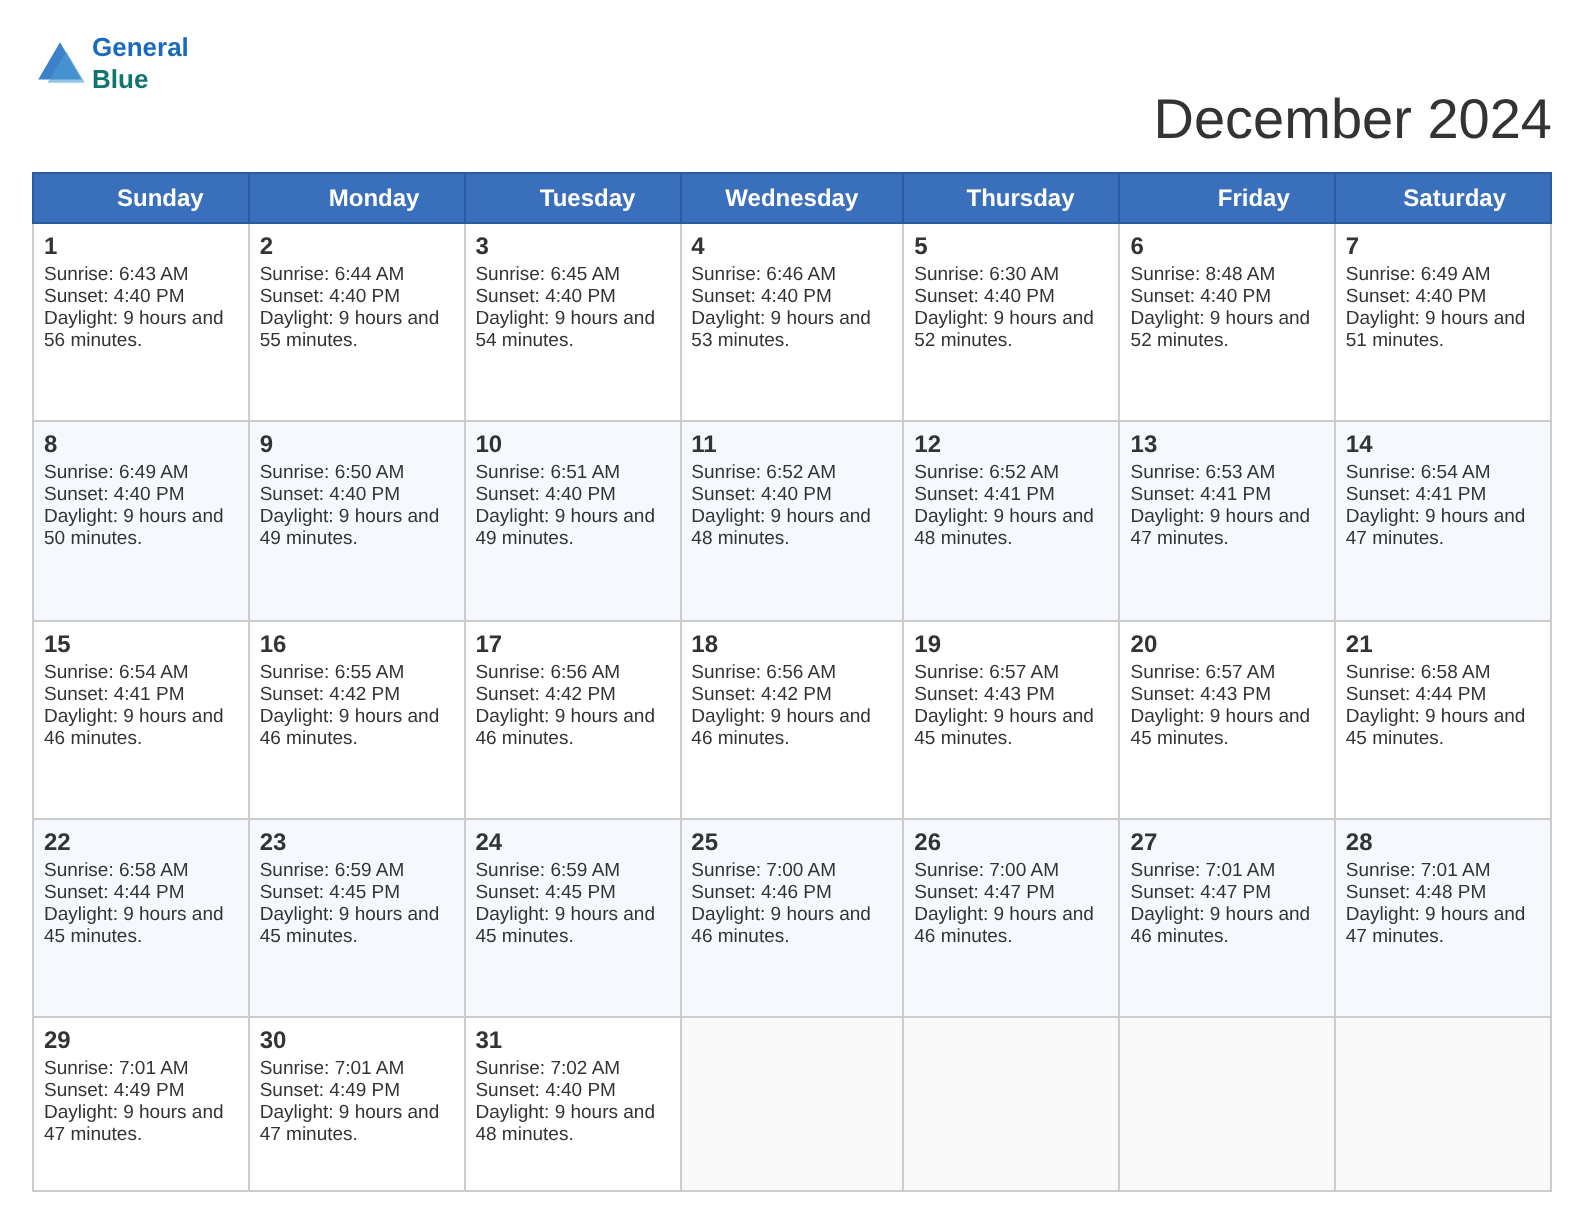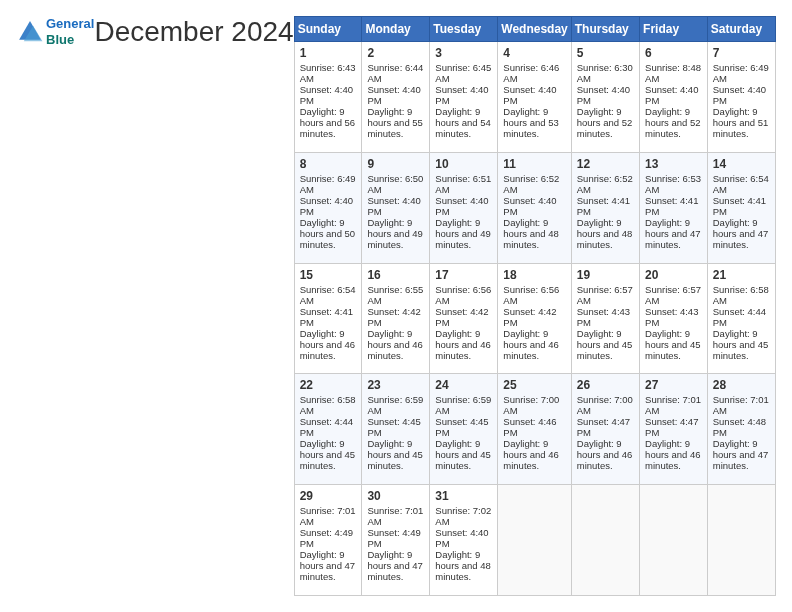--- a/index.html
+++ b/index.html
@@ -8,21 +8,21 @@
       height: 612px;
       background: #fff;
       font-family: Arial, sans-serif;
       overflow: hidden;
     }
     .page {
       width: 792px;
       height: 612px;
       padding: 16px;
       display: flex;
-      flex-direction: row;
+      flex-direction: column;
     }
     .header {
       display: flex;
       justify-content: space-between;
       align-items: flex-start;
       margin-bottom: 10px;
     }
     .logo {
       display: flex;
       align-items: center;
@@ -37,43 +37,44 @@
     .logo-text span {
       color: #1a6bbf;
     }
     .logo-icon {
       width: 28px;
       height: 28px;
       position: relative;
     }
     .title-area {
       text-align: right;
+      margin-top: 28px;
     }
     .month-title {
       font-size: 28px;
       font-weight: normal;
       color: #333;
     }
     .location {
       font-size: 13px;
       color: #555;
     }
     .calendar-table {
       width: 100%;
       border-collapse: collapse;
       flex: 1;
     }
     .calendar-table th {
       background-color: #3a6fbc;
       color: white;
       font-size: 12px;
       font-weight: bold;
-      padding: 5px 3px;
+      padding: 5px 22px;
       border: 1px solid #2a5aa0;
-      text-align: left;
+      text-align: right;
     }
     .calendar-table td {
       border: 1px solid #ccc;
       vertical-align: top;
       padding: 4px 5px;
       font-size: 9.5px;
       color: #333;
       width: calc(100% / 7);
       height: 80px;
     }

